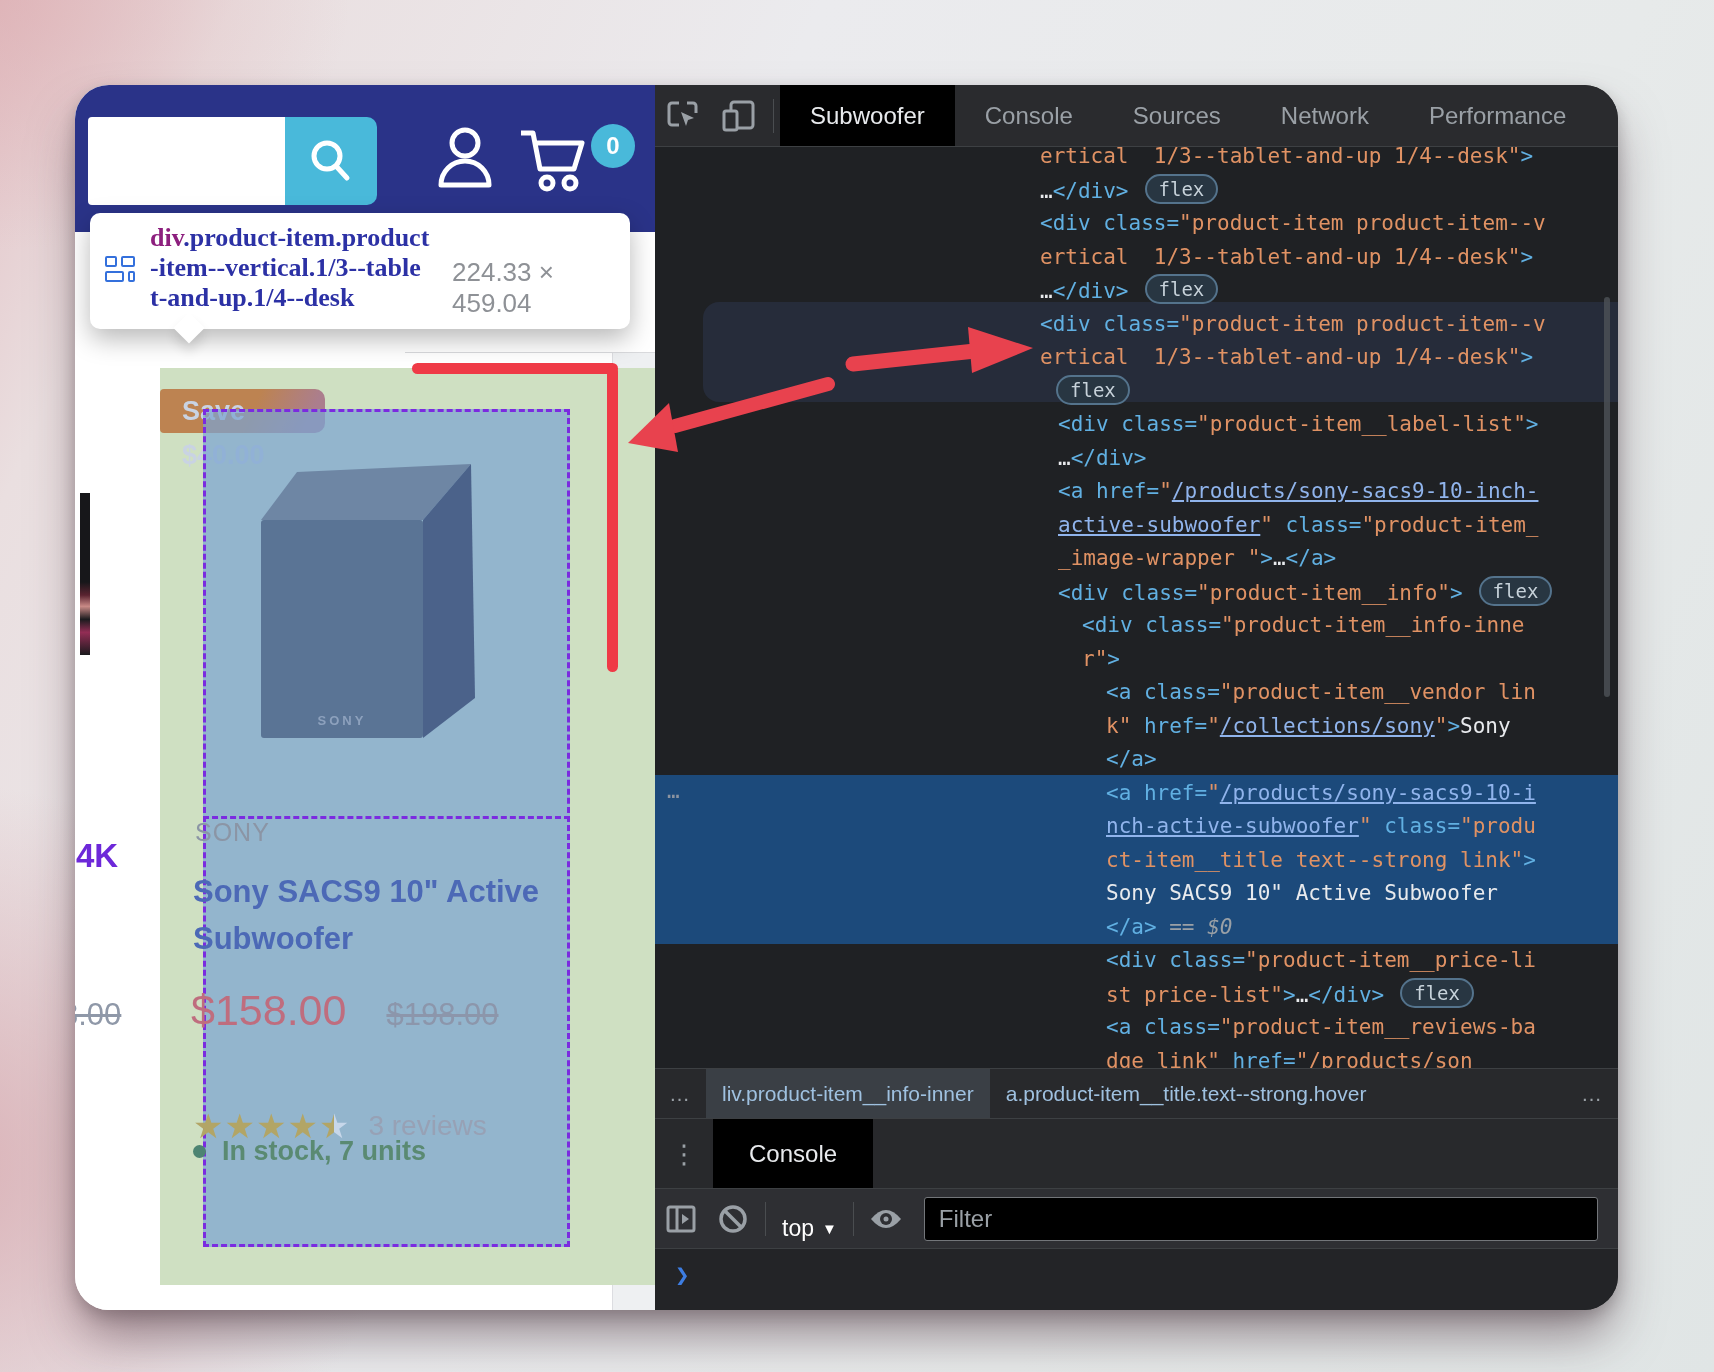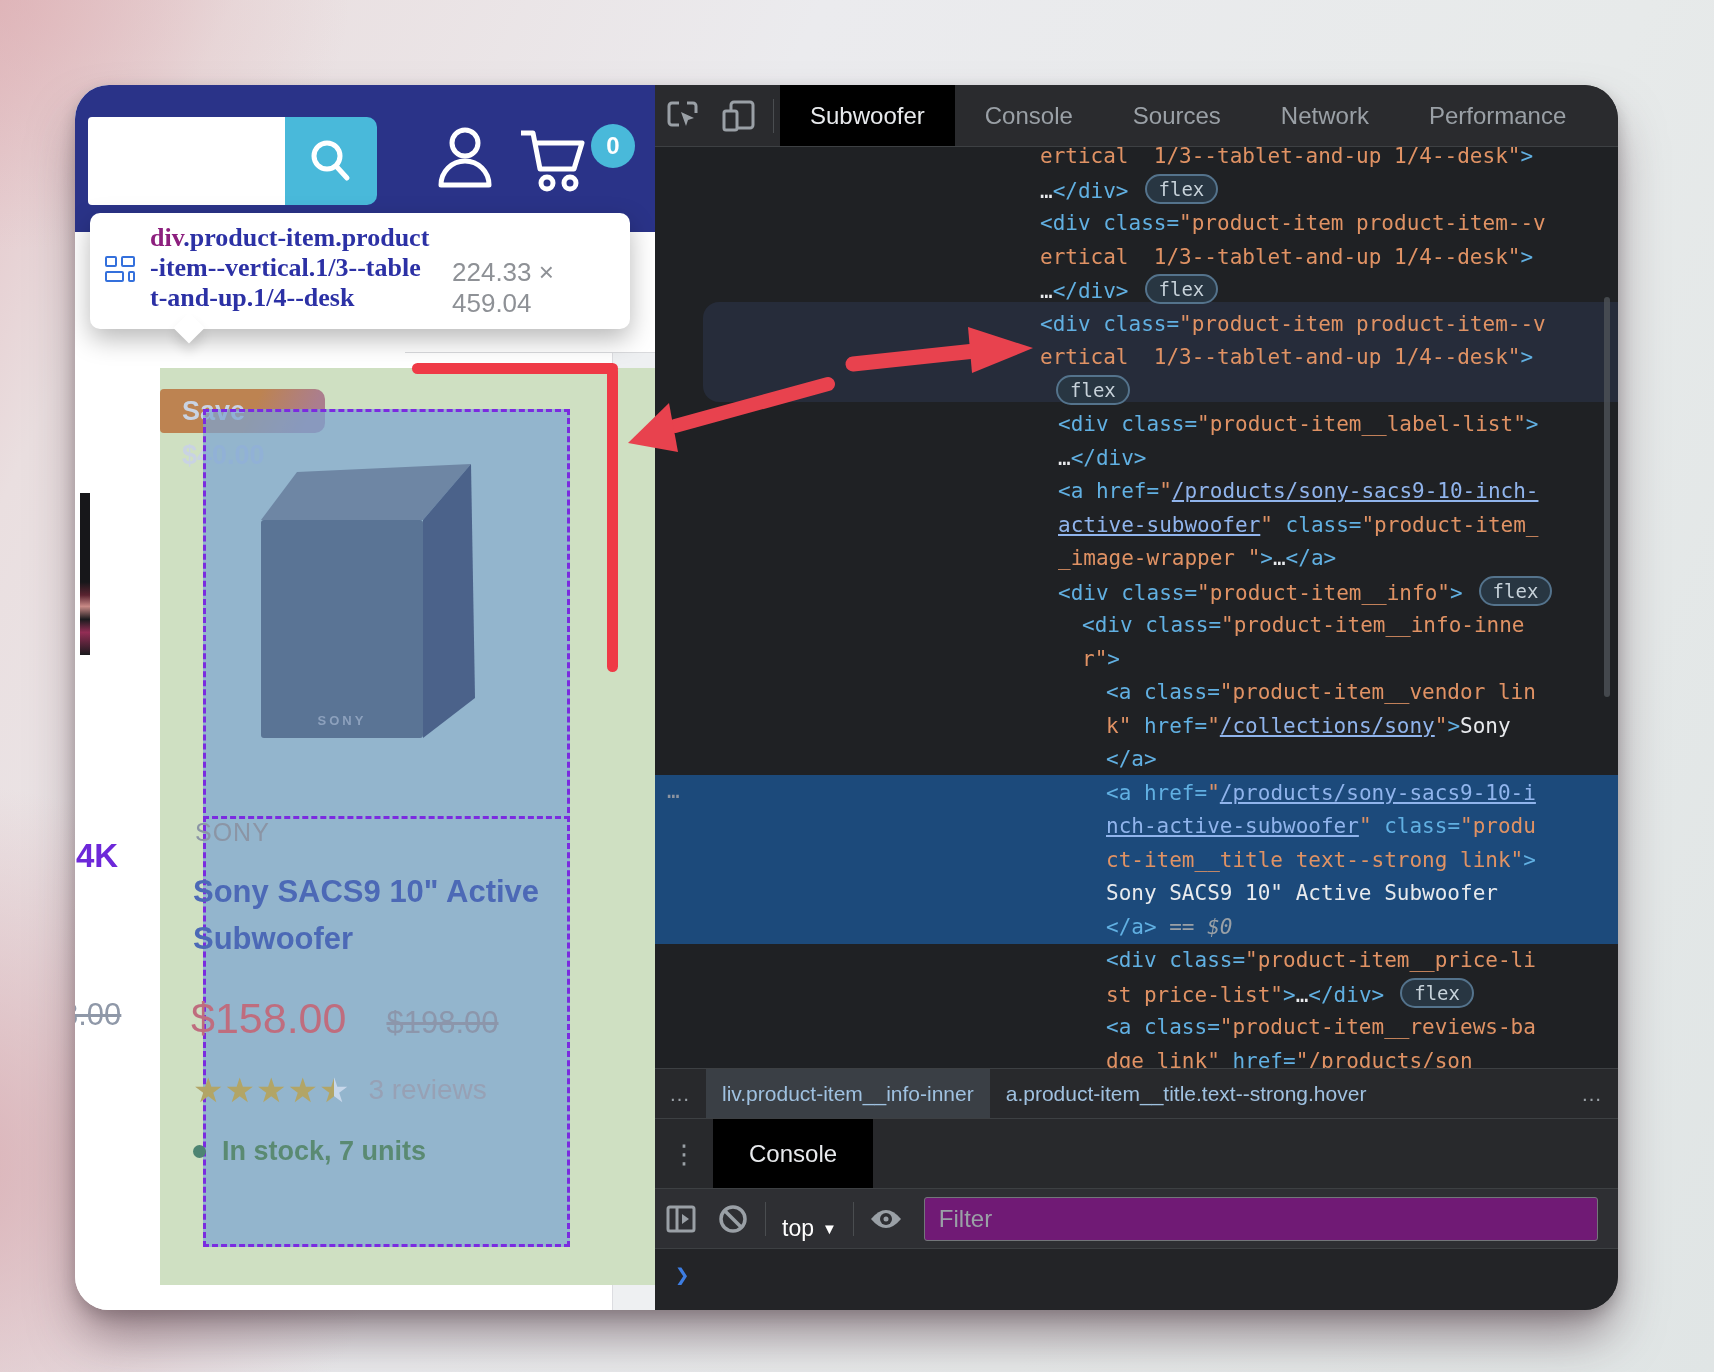--- a/index.html
+++ b/index.html
@@ -62,24 +62,24 @@
     clip-path:polygon(22px 58px, 58px 10px, 232px 2px, 184px 58px); }
   .cube .side { position:absolute; inset:0; background:#4b628a;
     clip-path:polygon(184px 58px, 232px 2px, 236px 236px, 184px 276px); }
   .cube .front { position:absolute; left:22px; top:58px; width:162px; height:218px;
     background:#5a7495; border-radius:3px; }
   .cube .brand { position:absolute; left:22px; bottom:10px; width:162px; text-align:center;
     font-size:13px; letter-spacing:3px; color:#8da1bd; font-weight:bold; }
   .pi-vendor { position:absolute; left:35px; top:450px; font-size:25px; color:#8b95a5; letter-spacing:1px; z-index:3; }
   .pi-title { position:absolute; left:33px; top:500px; width:350px; font-size:31px; font-weight:bold;
     color:#4c69b6; line-height:47px; z-index:3; }
-  .pi-prices { position:absolute; left:31px; top:618px; z-index:3;margin-top:8px; }
+  .pi-prices { position:absolute; left:31px; top:618px; z-index:3; }
   .pi-price { font-size:43px; color:#bf6d7e; font-weight:500; }
   .pi-old { font-size:31px; color:#8c96ab; text-decoration:line-through; margin-left:40px; }
-  .pi-rating { position:absolute; left:33px; top:702px; z-index:3; font-size:34px; color:#b2a566; letter-spacing:1px; }
+  .pi-rating { position:absolute; left:33px; top:738px; z-index:3; font-size:34px; color:#b2a566; letter-spacing:1px; }
   .pi-star-half { background:linear-gradient(90deg,#b2a566 50%, #c7d7ea 50%);
     -webkit-background-clip:text; background-clip:text; color:transparent; }
   .pi-reviews { font-size:28px; color:#97a1b5; letter-spacing:0; margin-left:18px; vertical-align:3px; }
   .pi-stock { position:absolute; left:33px; top:768px; z-index:3; font-size:27px; font-weight:bold; color:#5a8a72; }
   .pi-stock .dot { display:inline-block; width:13px; height:13px; border-radius:50%; background:#4d8472; margin-right:16px; vertical-align:2px; }
 
   
   .rb-h { position:absolute; left:337px; top:278px; width:206px; height:11px; background:#ef3a46; border-radius:6px; z-index:9; }
   .rb-v { position:absolute; left:532px; top:281px; width:11px; height:306px; background:#ef3a46; border-radius:6px; z-index:9; }
 
@@ -121,21 +121,21 @@
     font-size:26px; letter-spacing:0; }
   .console-tab { display:flex; align-items:center; padding:0 36px; background:#000; color:#e8eaed;
     font-family:"Liberation Sans",sans-serif; font-size:24px; }
 
   .dt-consolebar { position:absolute; left:0; right:0; top:1103px; height:60px; background:#2e2f33;
     border-top:1px solid #3d4043; display:flex; align-items:center; }
   .cb-ico { width:52px; display:flex; align-items:center; justify-content:center; }
   .cb-top { font-family:"Liberation Sans",sans-serif; font-size:23px; color:#ffffff; padding:0 10px; white-space:nowrap;margin-top:20px; }
   .cb-top .dd { font-size:15px; vertical-align:2px; margin-left:8px; }
   .filter-box { flex:1; height:44px; margin:0 20px 0 12px; border:1.5px solid #73767a; border-radius:3px;
-    background:#701a75; display:flex; align-items:center; padding:0 14px;
+    background:#000000; display:flex; align-items:center; padding:0 14px;
     font-family:"Liberation Sans",sans-serif; font-size:24px; color:#9aa0a6; }
 
   .dt-prompt { position:absolute; left:0; right:0; top:1163px; bottom:0; background:#232427; border-top:1px solid #3d4043; }
   .prompt-chev { position:absolute; left:20px; top:12px; color:#3d7de2; font-size:24px; font-weight:bold; }
 
   
   .anno-text { position:absolute; left:853px; top:268px; font-size:60px; font-weight:bold; color:#e8424e; z-index:60; letter-spacing:1px; }
   #anno-svg { position:absolute; left:0; top:0; z-index:59; pointer-events:none; }
   svg { display:block; }
 </style>

